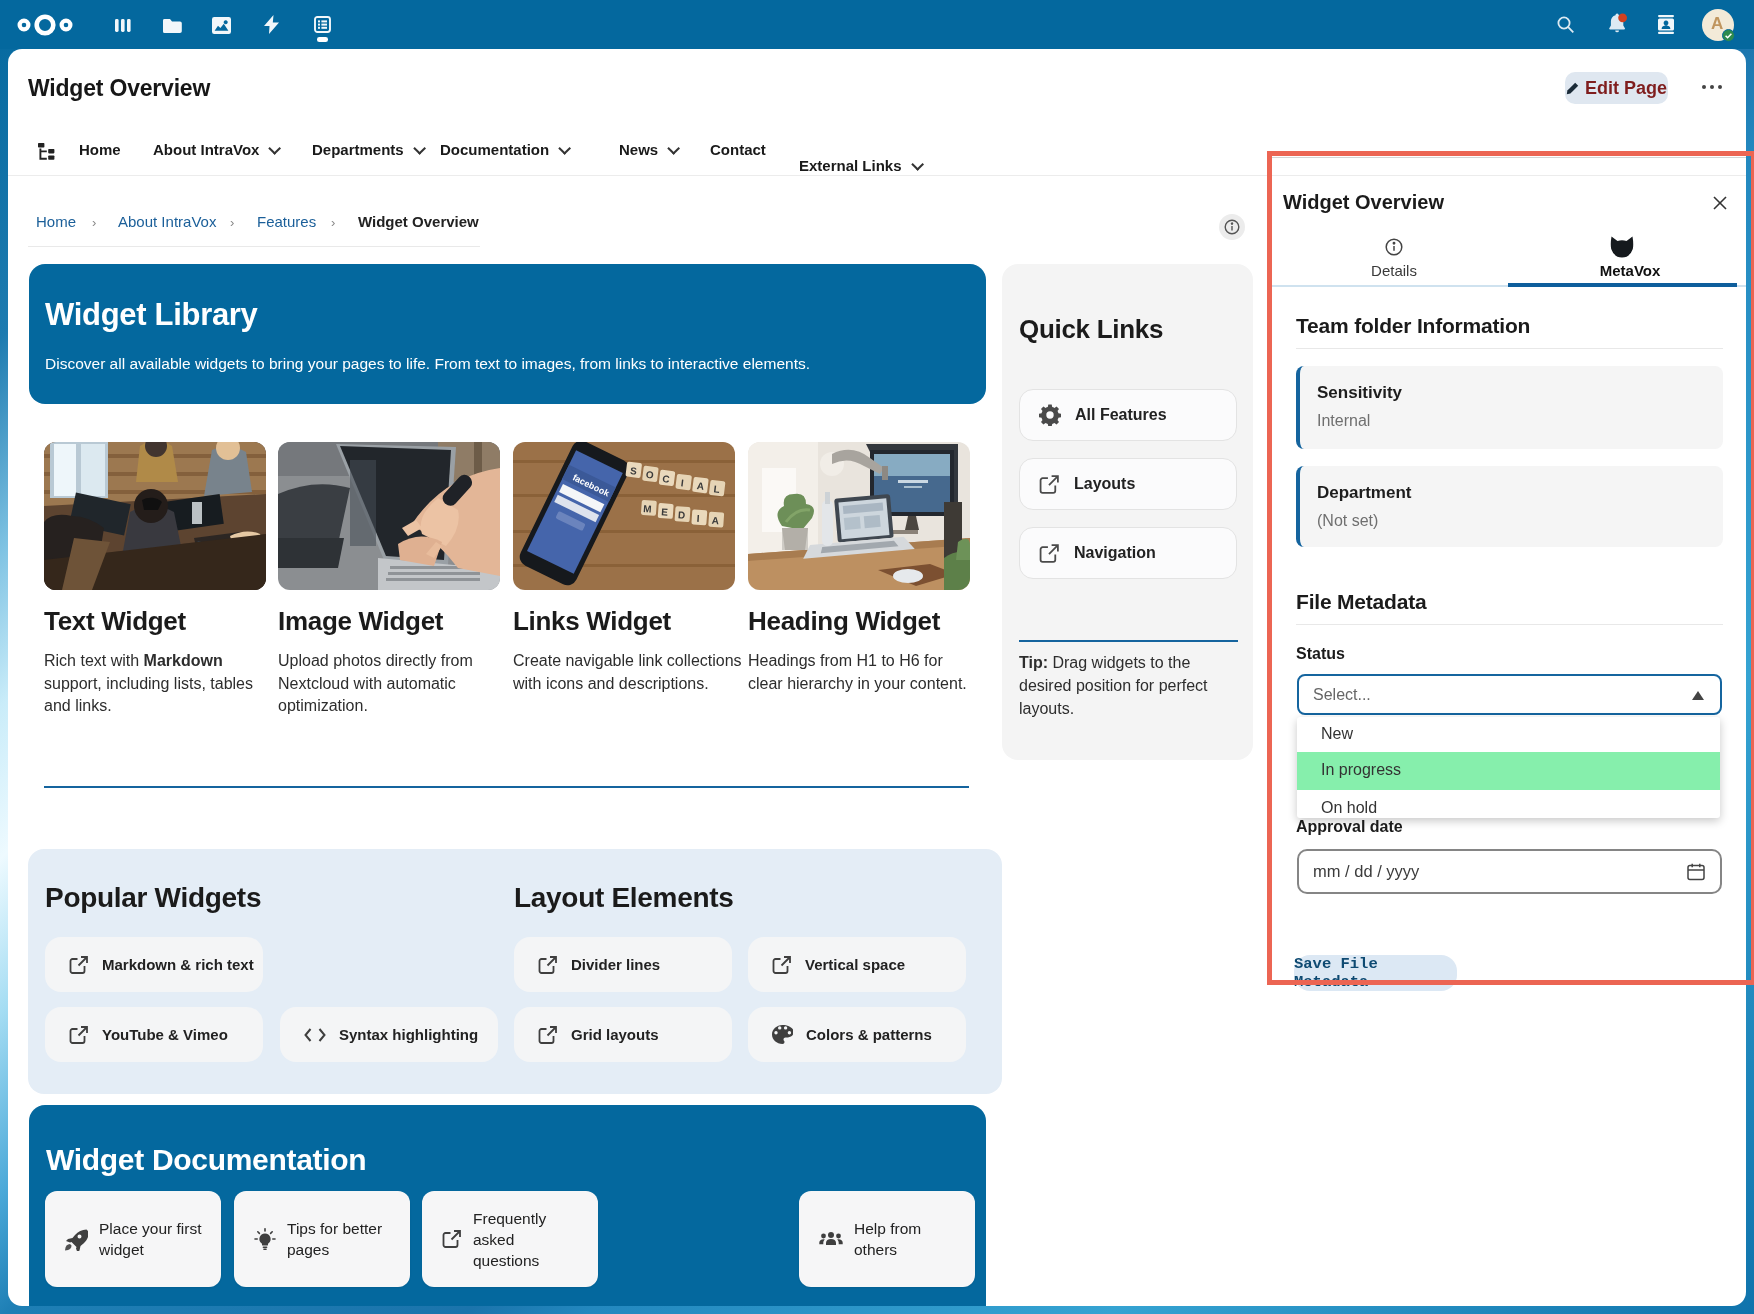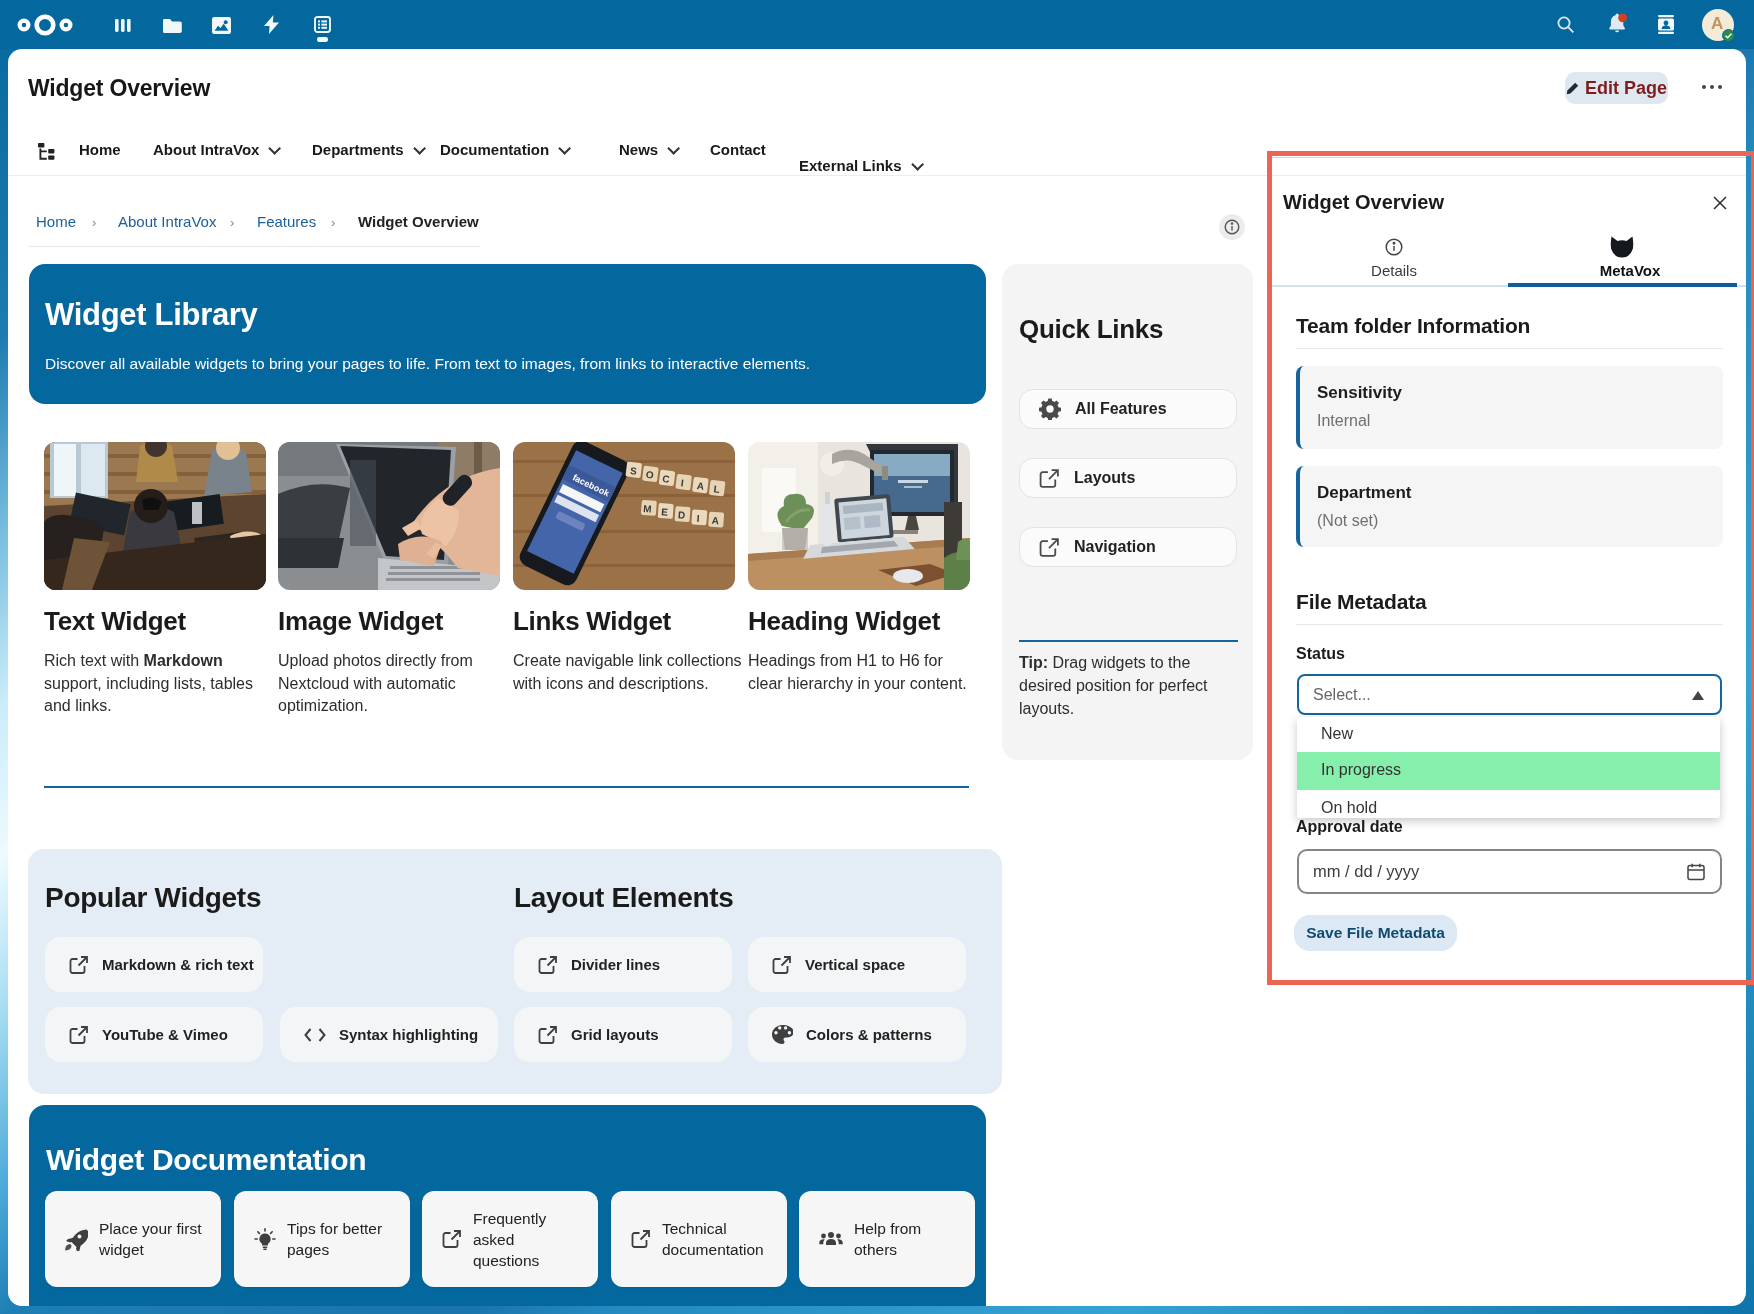--- a/index.html
+++ b/index.html
@@ -16,21 +16,21 @@
   .navitem { position:absolute; top:92px; font-size:15px; font-weight:700; color:#1a1a1a; white-space:nowrap; }
   .chev { display:inline-block; width:9px; height:9px; border-right:2px solid #333; border-bottom:2px solid #333; transform:rotate(45deg) translateY(-3px); margin-left:9px; }
   .crumb { position:absolute; top:164px; font-size:15px; white-space:nowrap; }
   .crumb a { color:#1b5f99; text-decoration:none; }
   .csep { position:absolute; top:166px; color:#888; font-size:13px; }
   .cardtitle { position:absolute; top:557px; font-size:26px; font-weight:700; color:#1b1b1b; letter-spacing:-0.3px; }
   .carddesc { position:absolute; top:601px; width:236px; font-size:16px; line-height:22.5px; color:#2d2d2d; }
   .pillbtn { position:absolute; width:218px; height:55px; background:#f4f5f6; border-radius:16px; display:flex; align-items:center; }
   .pillbtn .lbl { font-size:15px; font-weight:600; color:#222; margin-left:13px; }
   .pillbtn .ic { margin-left:24px; }
-  .qbtn { position:absolute; left:1011px; width:218px; height:40px; background:#fbfbfc; border:1px solid #e3e3e3; border-radius:14px; display:flex; align-items:center; }
+  .qbtn { position:absolute; left:1011px; width:218px; height:52px; background:#fbfbfc; border:1px solid #e3e3e3; border-radius:14px; display:flex; align-items:center; }
   .qbtn .lbl { font-size:16px; font-weight:600; color:#222; margin-left:14px; }
   .qbtn .ic { margin-left:19px; }
   .doccard { position:absolute; top:1142px; width:176px; height:96px; background:#f6f6f7; border-radius:12px; display:flex; align-items:center; box-shadow:0 1px 2px rgba(0,0,0,0.08); }
   .doccard .ic { margin-left:20px; flex:none; }
   .doccard .lbl { font-size:15.5px; line-height:21px; font-weight:500; color:#222; margin-left:11px; margin-right:8px; }
   .scard { position:absolute; left:1288px; width:427px; background:#f5f5f5; border-radius:8px; border-left:4px solid #15649e; }
   .scard .t { font-size:17px; font-weight:700; color:#1d1d1d; margin:17px 0 9px 17px; }
   .scard .v { font-size:16px; color:#6f6f6f; margin-left:17px; }
   .shead { position:absolute; left:1288px; font-size:21px; font-weight:700; color:#1b1b1b; letter-spacing:-0.2px; }
   .sdiv { position:absolute; left:1288px; width:427px; height:1px; background:#e8e8e8; }
@@ -385,27 +385,20 @@
       </svg>
       <span class="lbl">Tips for better pages</span>
     </div>
   <div class="doccard" style="left:414px;">
       <svg class="ic" width="20" height="20" viewBox="0 0 20 20" fill="none" stroke="#3f3f3f" stroke-width="1.8">
         <path d="M15.5 11 v5 a2 2 0 0 1 -2 2 h-10 a2 2 0 0 1 -2 -2 v-10 a2 2 0 0 1 2 -2 h5"></path>
         <path d="M12 2 h6 v6 M18 2 L9.5 10.5"></path>
       </svg>
       <span class="lbl" style="width:86px">Frequently asked questions</span>
     </div>
-  <div class="doccard" style="left:603px;">
-      <svg class="ic" width="20" height="20" viewBox="0 0 20 20" fill="none" stroke="#3f3f3f" stroke-width="1.8">
-        <path d="M15.5 11 v5 a2 2 0 0 1 -2 2 h-10 a2 2 0 0 1 -2 -2 v-10 a2 2 0 0 1 2 -2 h5"></path>
-        <path d="M12 2 h6 v6 M18 2 L9.5 10.5"></path>
-      </svg>
-      <span class="lbl">Technical documentation</span>
-    </div>
   <div class="doccard" style="left:791px;">
       <svg class="ic" width="24" height="17" viewBox="0 0 24 17" fill="#3f3f3f">
         <circle cx="12" cy="4" r="3"></circle>
         <path d="M12 8 c-3 0 -5 1.6 -5 4 v2 h10 v-2 c0 -2.4 -2 -4 -5 -4 z"></path>
         <circle cx="4.5" cy="5" r="2.4"></circle>
         <path d="M4.5 8.2 c-2.5 0 -4.2 1.3 -4.2 3.3 v1.7 h4 v-1.4 c0 -1.4 .6 -2.6 1.7 -3.3 a6 6 0 0 0 -1.5 -0.3 z"></path>
         <circle cx="19.5" cy="5" r="2.4"></circle>
         <path d="M19.5 8.2 c2.5 0 4.2 1.3 4.2 3.3 v1.7 h-4 v-1.4 c0 -1.4 -.6 -2.6 -1.7 -3.3 a6 6 0 0 1 1.5 -0.3 z"></path>
       </svg>
       <span class="lbl">Help from others</span>
@@ -484,16 +477,16 @@
   <div class="slabel" style="top:769px;">Approval date</div>
   <div class="abs" style="left:1289px;top:800px;width:425px;height:45px;border:2px solid #858585;border-radius:10px;background:#fff;">
     <div class="abs" style="left:14px;top:11px;font-size:16.5px;color:#3c3c3c;">mm / dd / yyyy</div>
     <svg class="abs" style="right:15px;top:12px" width="18" height="18" viewBox="0 0 18 18" fill="none" stroke="#444" stroke-width="1.5">
         <rect x="1" y="2.5" width="16" height="14" rx="2"></rect>
         <line x1="1" y1="7" x2="17" y2="7"></line>
         <line x1="5.2" y1="0.8" x2="5.2" y2="4.2"></line>
         <line x1="12.8" y1="0.8" x2="12.8" y2="4.2"></line>
       </svg>
   </div>
-  <div class="abs" style="left:1286px;top:866px;width:163px;height:36px;background:#dce8f4;border-radius:16px;display:flex;align-items:center;justify-content:center;font-size:15.5px;font-weight:700;color:#0e4a72;">Save File Metadata</div>
+  <div class="abs" style="left:1286px;top:906px;width:163px;height:36px;background:#dce8f4;border-radius:16px;display:flex;align-items:center;justify-content:center;font-size:15.5px;font-weight:700;color:#0e4a72;font-family:Liberation Mono, monospace;">Save File Metadata</div>
 </div>
 
 <div class="abs" style="left:1267px;top:151px;width:489px;height:834px;border:5px solid #ec6553;z-index:10;"></div>
 
 </body></html>

